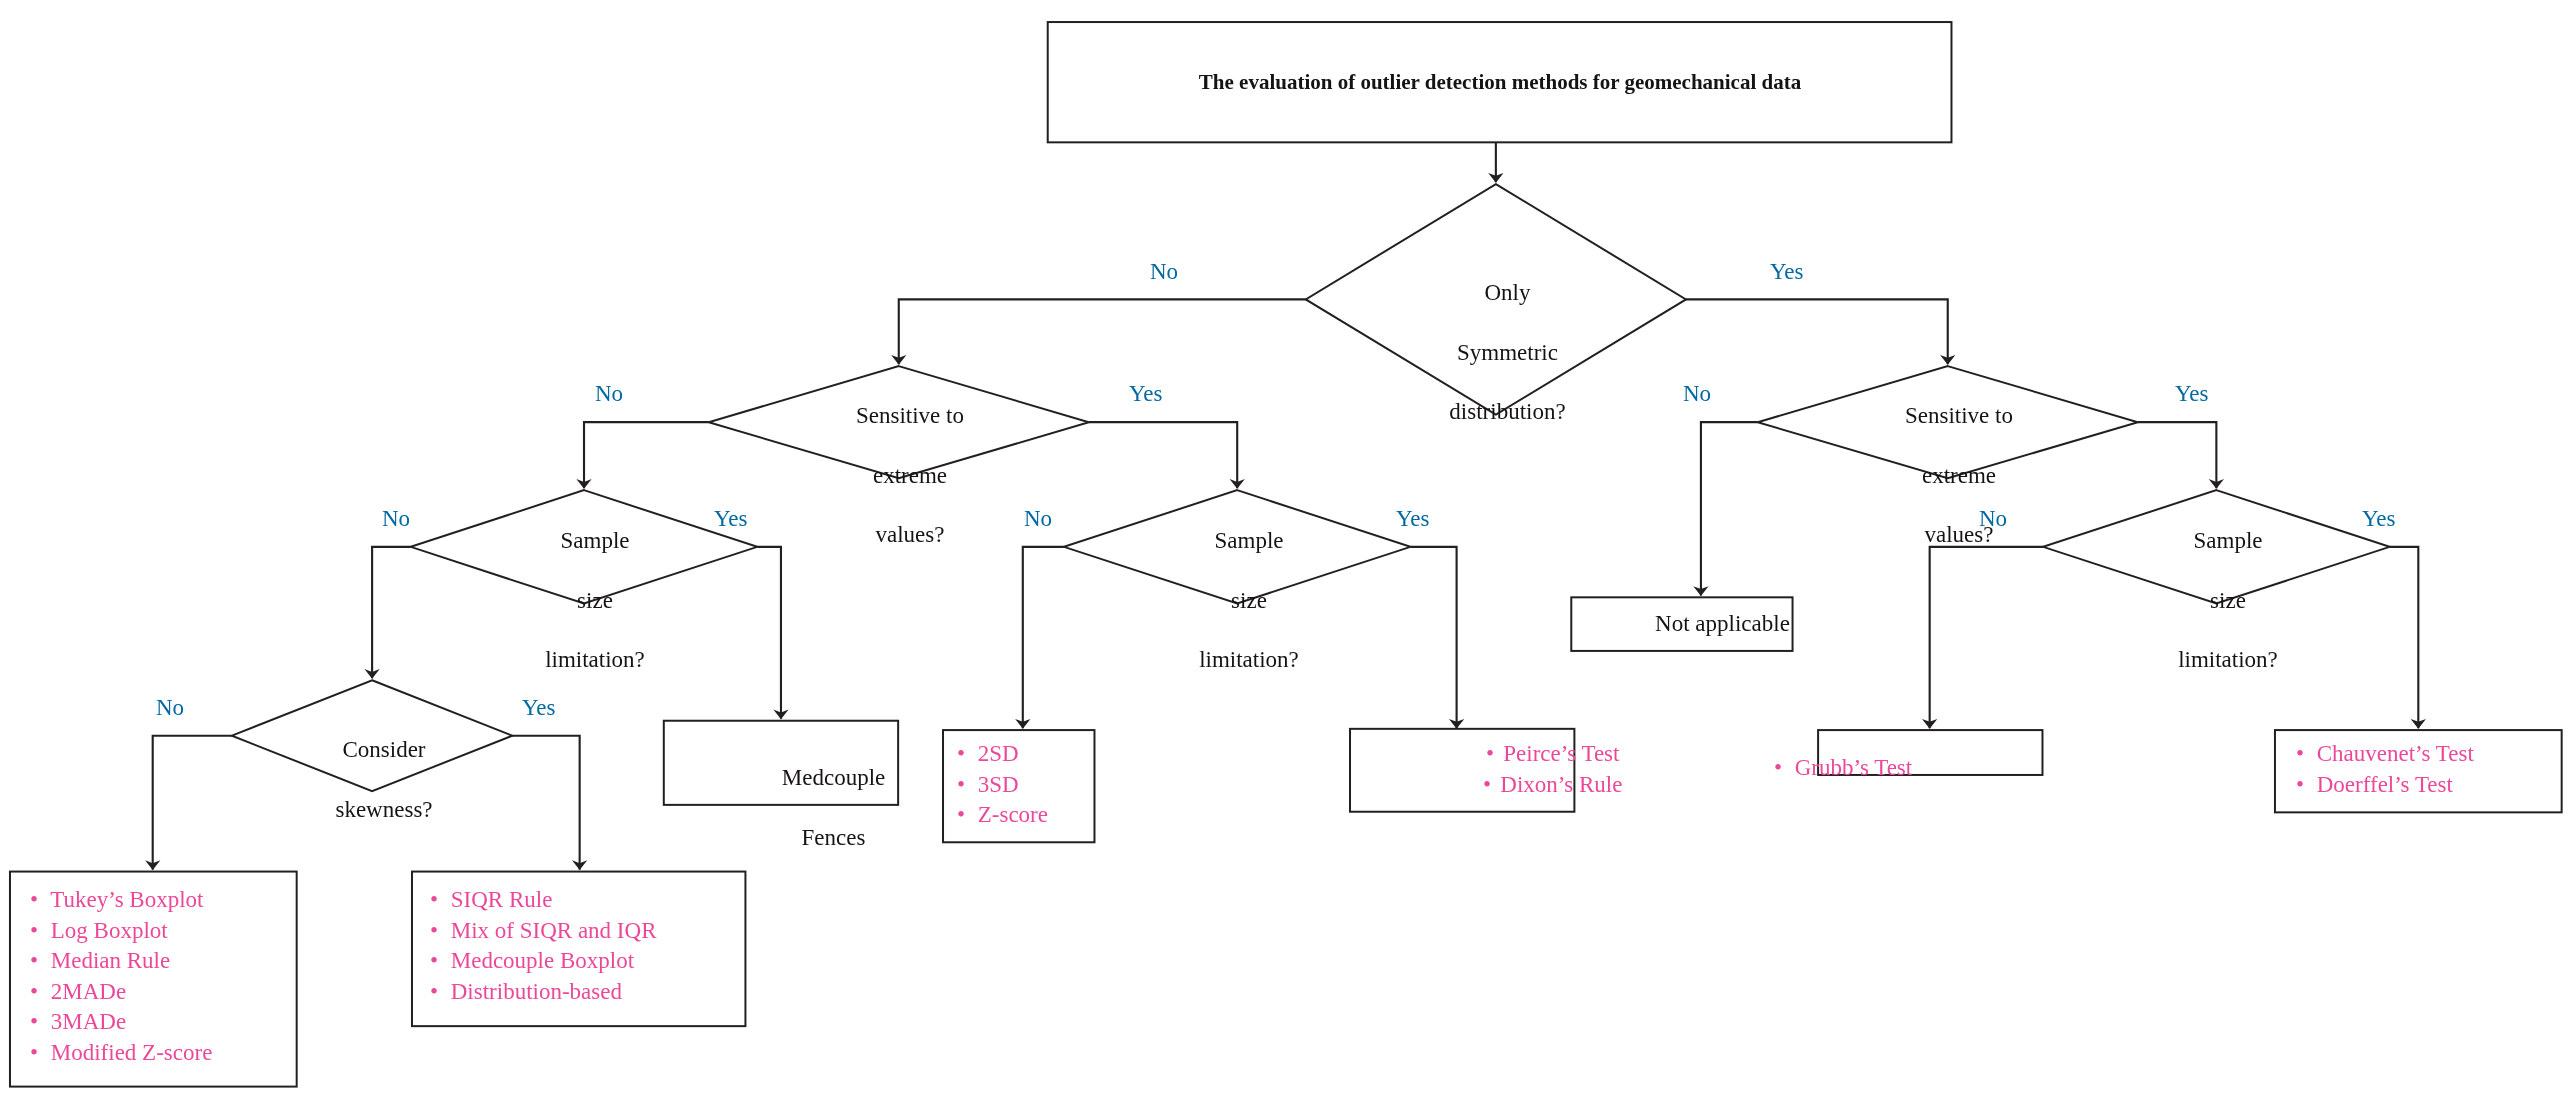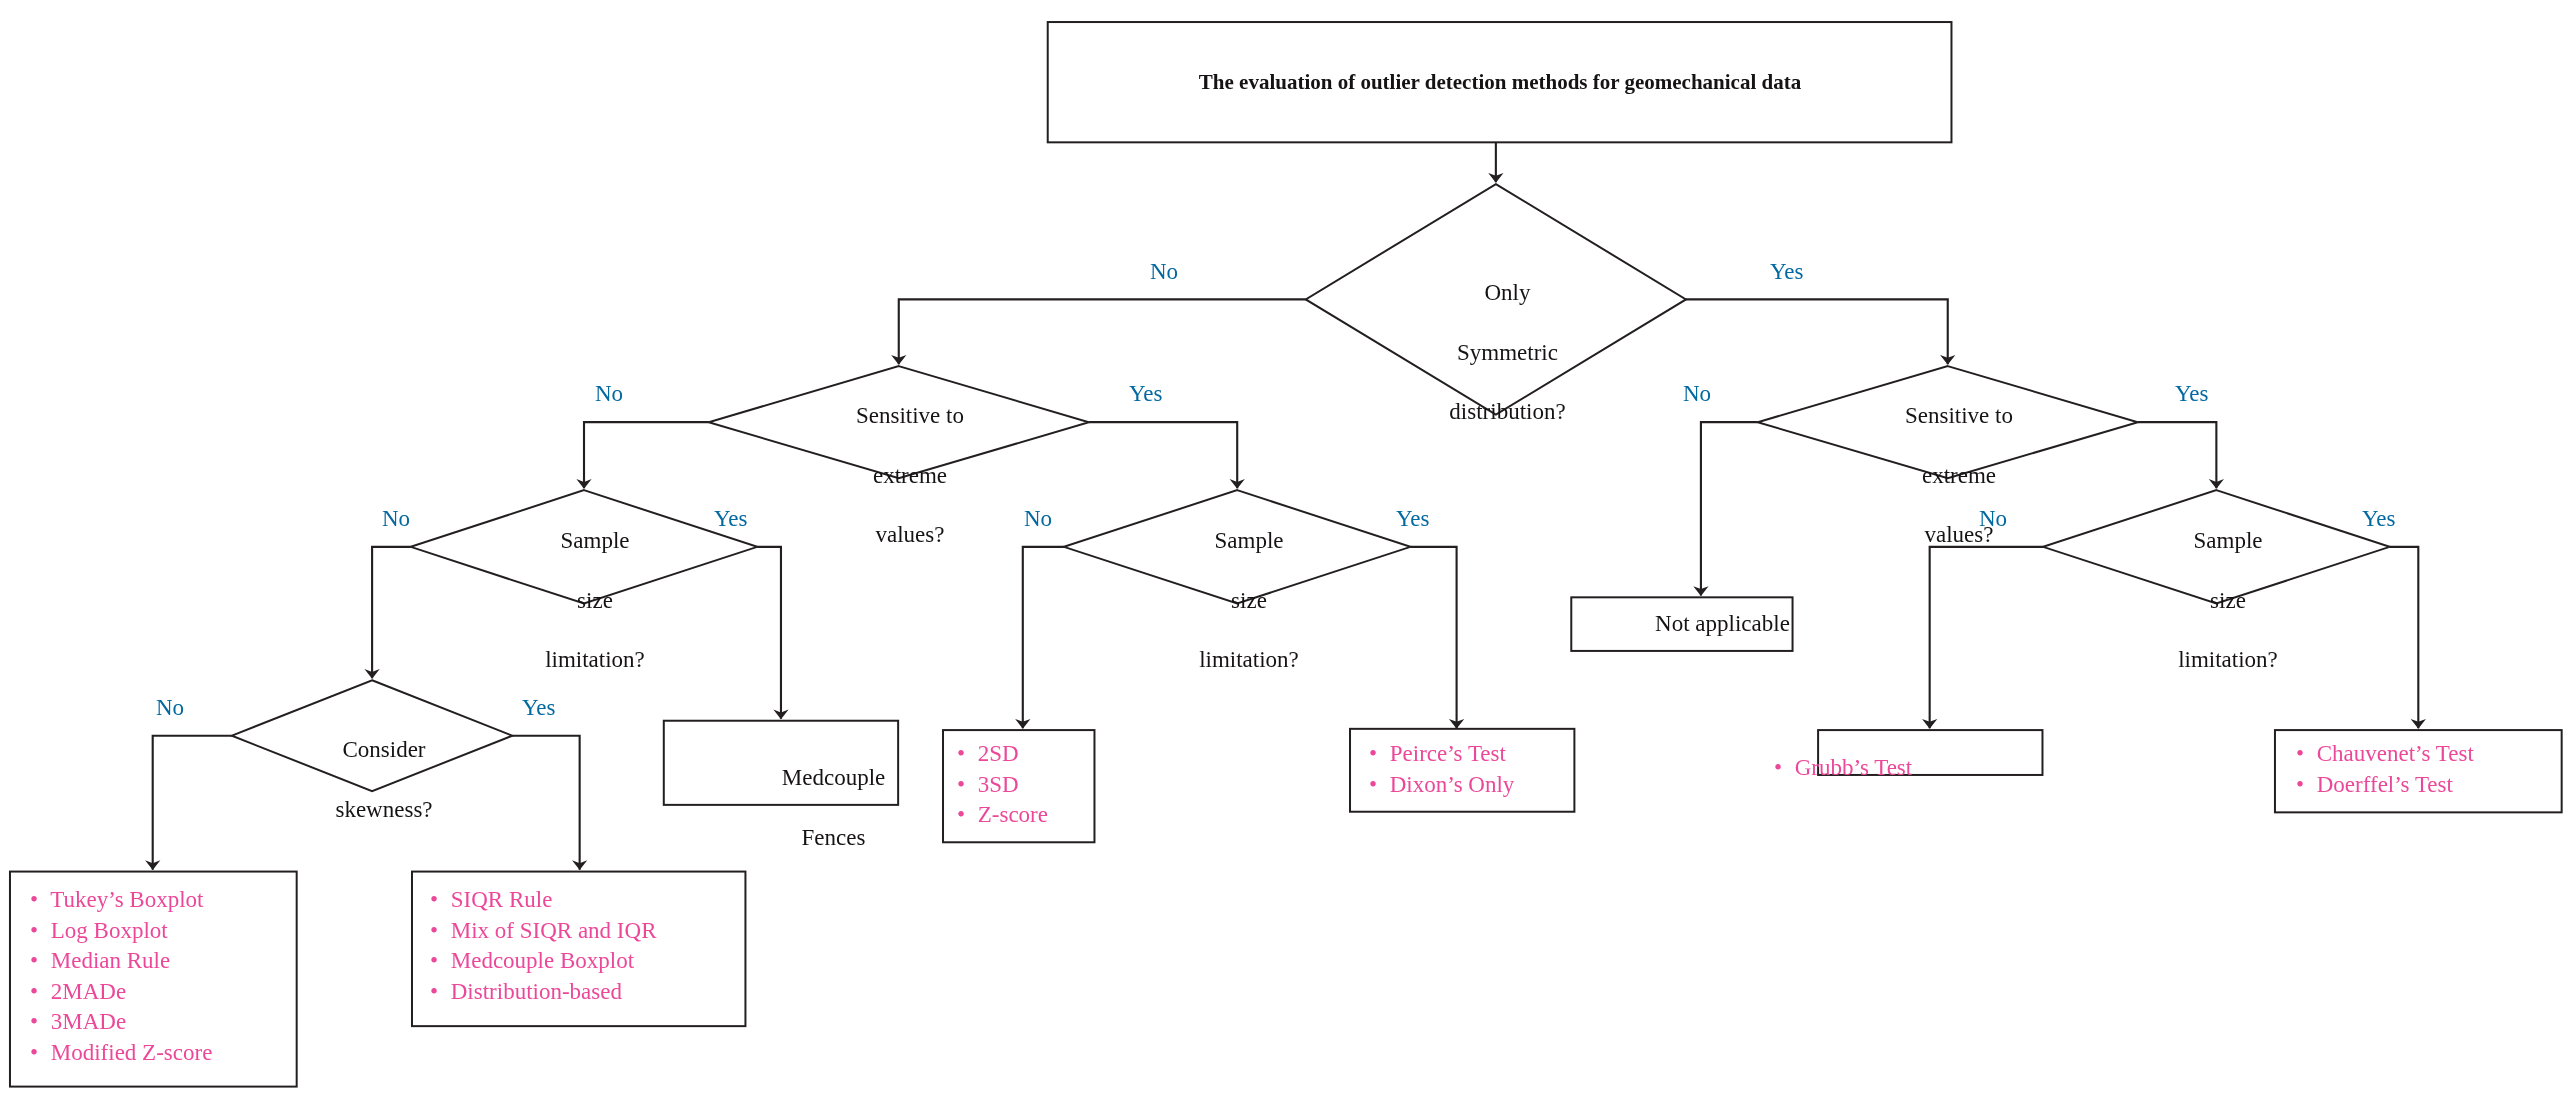--- a/index.html
+++ b/index.html
@@ -224,21 +224,21 @@
 
   <div class="bullet-list" style="left:430px; top:885px; width:312px;"><span class="bullet-row"><span class="bullet-dot">•</span><span> SIQR Rule</span></span><span class="bullet-row"><span class="bullet-dot">•</span><span> Mix of SIQR and IQR</span></span><span class="bullet-row"><span class="bullet-dot">•</span><span> Medcouple Boxplot</span></span><span class="bullet-row"><span class="bullet-dot">•</span><span> Distribution-based</span></span></div>
 
   <div class="node-text box-text center-text" style="left:664px; top:733px; width:234px;">
     <span>Medcouple</span><br>
     <span>Fences</span>
   </div>
 
   <div class="bullet-list" style="left:957px; top:739px; width:137px;"><span class="bullet-row"><span class="bullet-dot">•</span><span> 2SD</span></span><span class="bullet-row"><span class="bullet-dot">•</span><span> 3SD</span></span><span class="bullet-row"><span class="bullet-dot">•</span><span> Z-score</span></span></div>
 
-  <div class="bullet-list" style="left:1369px; top:739px; width:206px;"><span class="bullet-row"><span class="bullet-dot">•</span><span> Peirce’s Test</span></span><span class="bullet-row"><span class="bullet-dot">•</span><span> Dixon’s Only</span></span></div>
+  <div class="bullet-list" style="left:1448px; top:739px; width:206px;text-align:center;"><span class="bullet-row"><span class="bullet-dot">•</span><span> Peirce’s Test</span></span><span class="bullet-row"><span class="bullet-dot">•</span><span> Dixon’s Rule</span></span></div>
 
   <div class="node-text box-text center-text" style="left:1571px; top:609px; width:221px;">Not applicable</div>
 
   <div class="bullet-list" style="left:1774px; top:737px; width:199px;margin-top:16px;"><span class="bullet-row"><span class="bullet-dot">•</span><span> Grubb’s Test</span></span></div>
 
   <div class="bullet-list" style="left:2296px; top:739px; width:262px;"><span class="bullet-row"><span class="bullet-dot">•</span><span> Chauvenet’s Test</span></span><span class="bullet-row"><span class="bullet-dot">•</span><span> Doerffel’s Test</span></span></div>
 
 </div>
 
 

